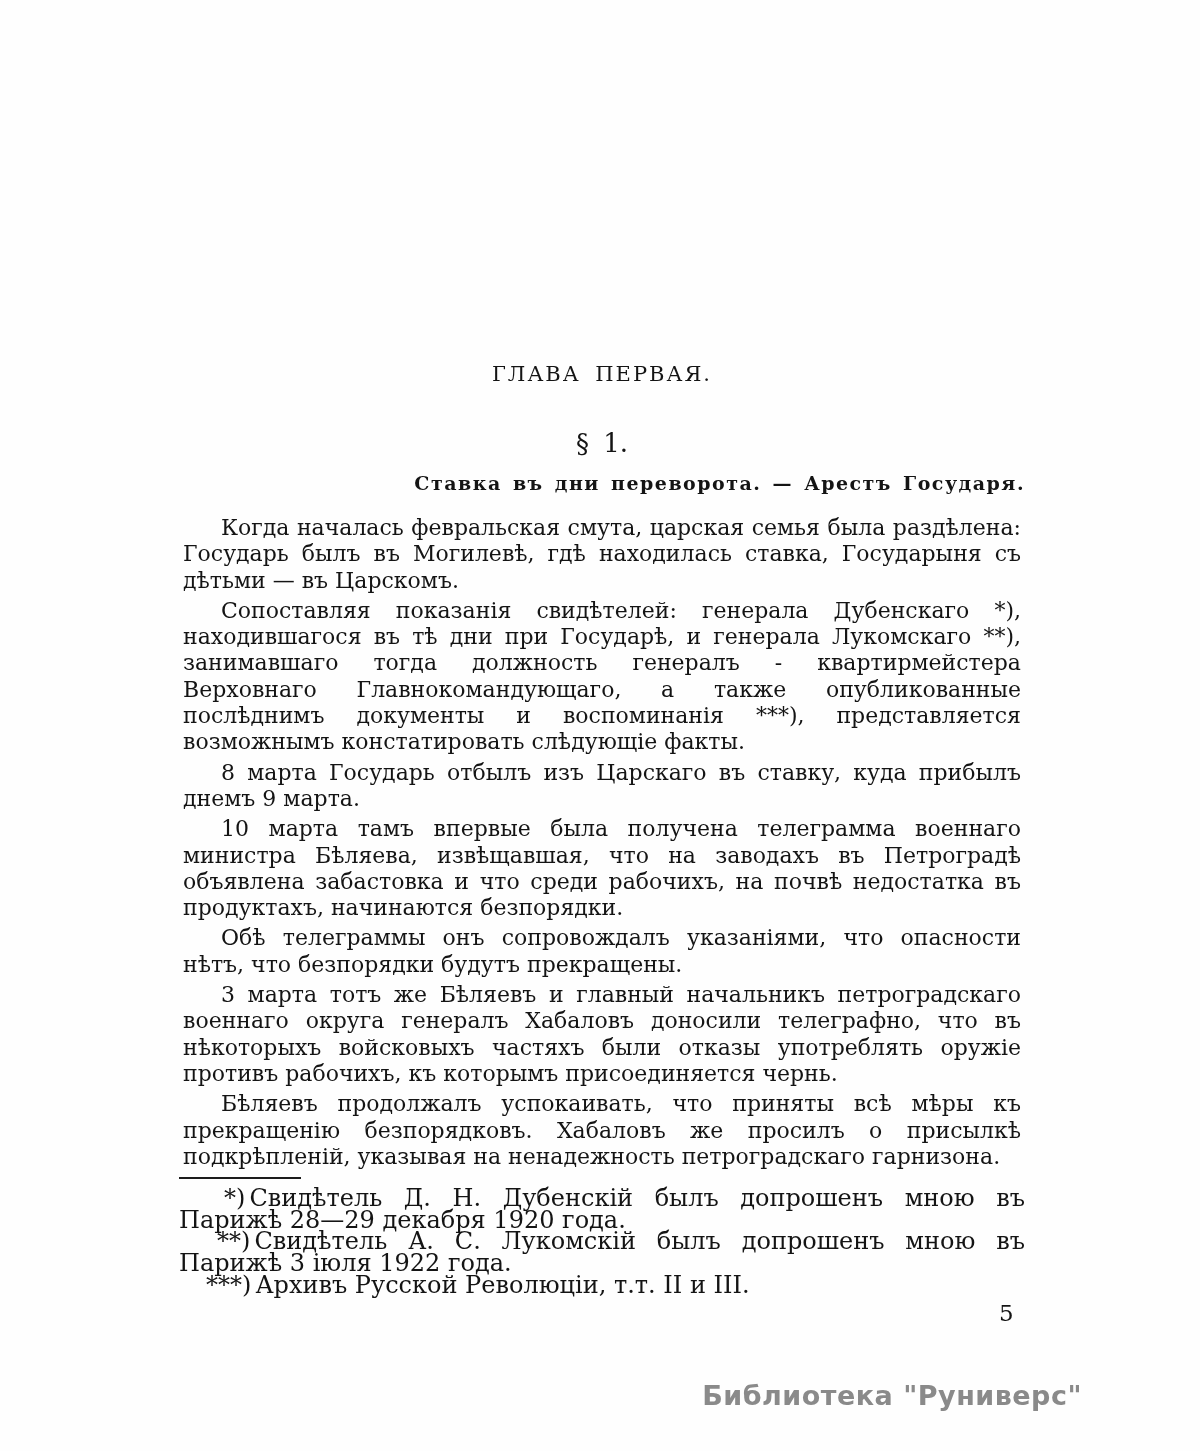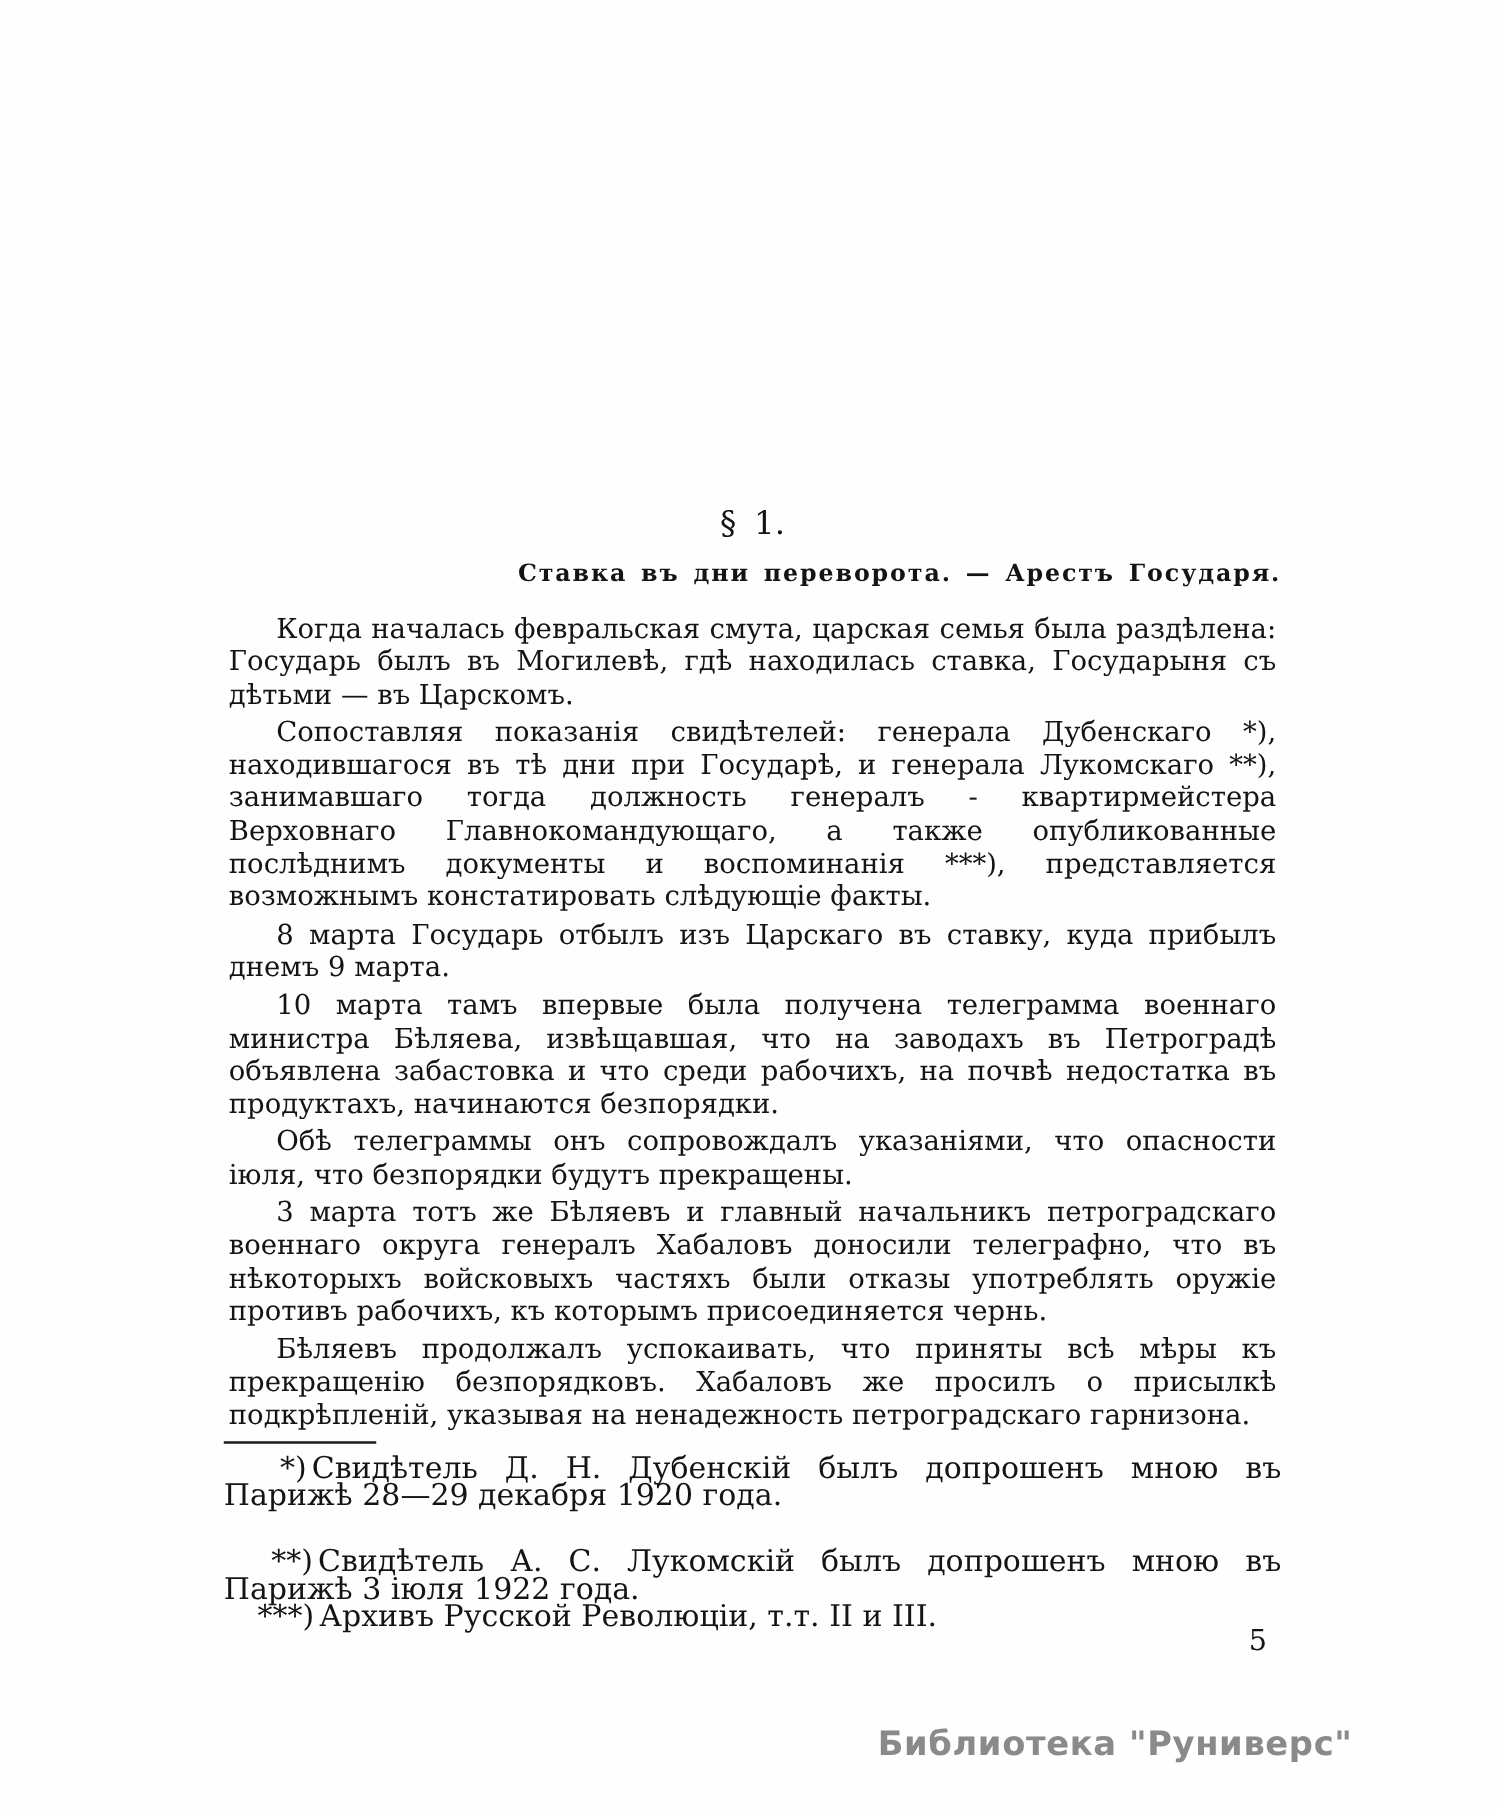--- a/index.html
+++ b/index.html
@@ -65,21 +65,21 @@
   }
 
   .footnotes {
     margin-top: 9px;
     font-size: 24px;
     line-height: 21.6px;
     text-align: justify;
   }
   .footnote { margin: 0; }
   .fn-0 { text-indent: 45px; }
-  .fn-1 { text-indent: 38px; margin-top: 32px; }
+  .fn-1 { text-indent: 38px; }
   .fn-2 { text-indent: 27px; }
   .fn-marker { padding-right: 4px; }
 
   .page-number {
     position: absolute;
     left: 999px;
     top: 1300px;
     font-size: 23px;
     line-height: 26px;
   }
@@ -95,31 +95,32 @@
     color: #8a8a8a;
     letter-spacing: 0.5px;
   }
 </style>
 </head>
 <body>
 
 <div class="page">
   <div class="content">
 
+    <h1 class="chapter-title">ГЛАВА ПЕРВАЯ.</h1>
 
     <div class="section-number">§ 1.</div>
 
     <h2 class="subtitle">Ставка въ дни переворота. — Арестъ Государя.</h2>
 
     <div class="body-text">
       <p class="para">Когда началась февральская смута, царская семья была раздѣлена: Государь былъ въ Могилевѣ, гдѣ находилась ставка, Государыня съ дѣтьми — въ Царскомъ.</p>
       <p class="para">Сопоставляя показанія свидѣтелей: генерала Дубенскаго *), находившагося въ тѣ дни при Государѣ, и генерала Лукомскаго **), занимавшаго тогда должность генералъ - квартирмейстера Верховнаго Главнокомандующаго, а также опубликованные послѣднимъ документы и воспоминанія ***), представляется возможнымъ констатировать слѣдующіе факты.</p>
       <p class="para">8 марта Государь отбылъ изъ Царскаго въ ставку, куда прибылъ днемъ 9 марта.</p>
       <p class="para">10 марта тамъ впервые была получена телеграмма военнаго министра Бѣляева, извѣщавшая, что на заводахъ въ Петроградѣ объявлена забастовка и что среди рабочихъ, на почвѣ недостатка въ продуктахъ, начинаются безпорядки.</p>
-      <p class="para">Обѣ телеграммы онъ сопровождалъ указаніями, что опасности іюля, что безпорядки будутъ прекращены.</p>
+      <p class="para">Обѣ телеграммы онъ сопровождалъ указаніями, что опасности нѣтъ, что безпорядки будутъ прекращены.</p>
       <p class="para">3 марта тотъ же Бѣляевъ и главный начальникъ петроградскаго военнаго округа генералъ Хабаловъ доносили телеграфно, что въ нѣкоторыхъ войсковыхъ частяхъ были отказы употреблять оружіе противъ рабочихъ, къ которымъ присоединяется чернь.</p>
       <p class="para">Бѣляевъ продолжалъ успокаивать, что приняты всѣ мѣры къ прекращенію безпорядковъ. Хабаловъ же просилъ о присылкѣ подкрѣпленій, указывая на ненадежность петроградскаго гарнизона.</p>
     </div>
 
     <div class="footnote-rule"></div>
 
     <div class="footnotes">
       <p class="footnote fn-0"><span class="fn-marker">*)</span><span>Свидѣтель Д. Н. Дубенскій былъ допрошенъ мною въ Парижѣ 28—29 декабря 1920 года.</span></p>
       <p class="footnote fn-1"><span class="fn-marker">**)</span><span>Свидѣтель А. С. Лукомскій былъ допрошенъ мною въ Парижѣ 3 іюля 1922 года.</span></p>
       <p class="footnote fn-2"><span class="fn-marker">***)</span><span>Архивъ Русской Революціи, т.т. II и III.</span></p>

